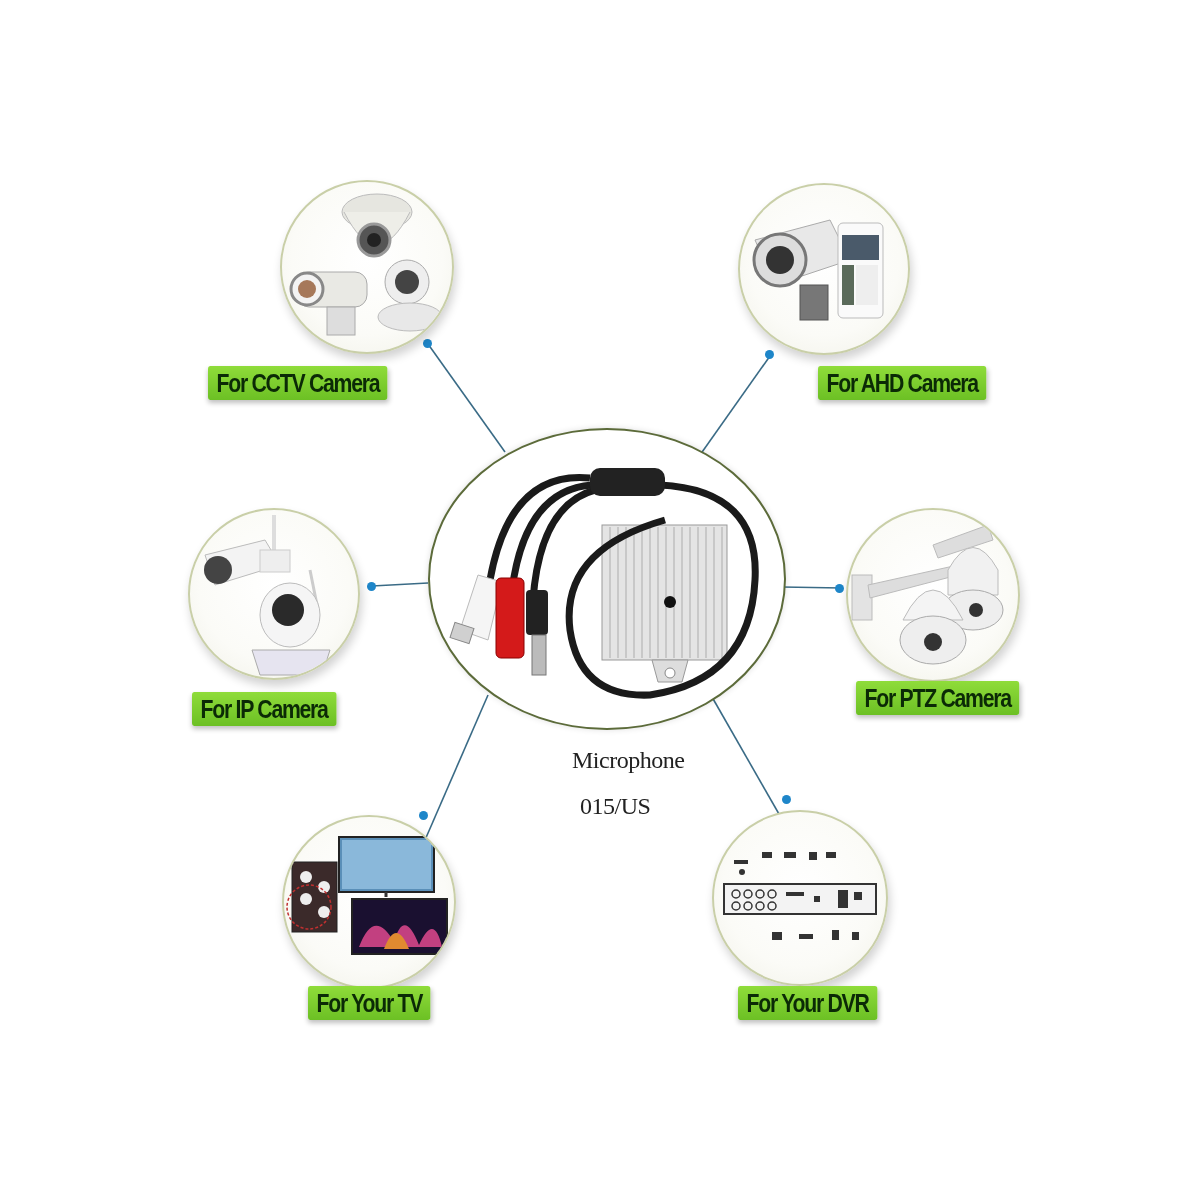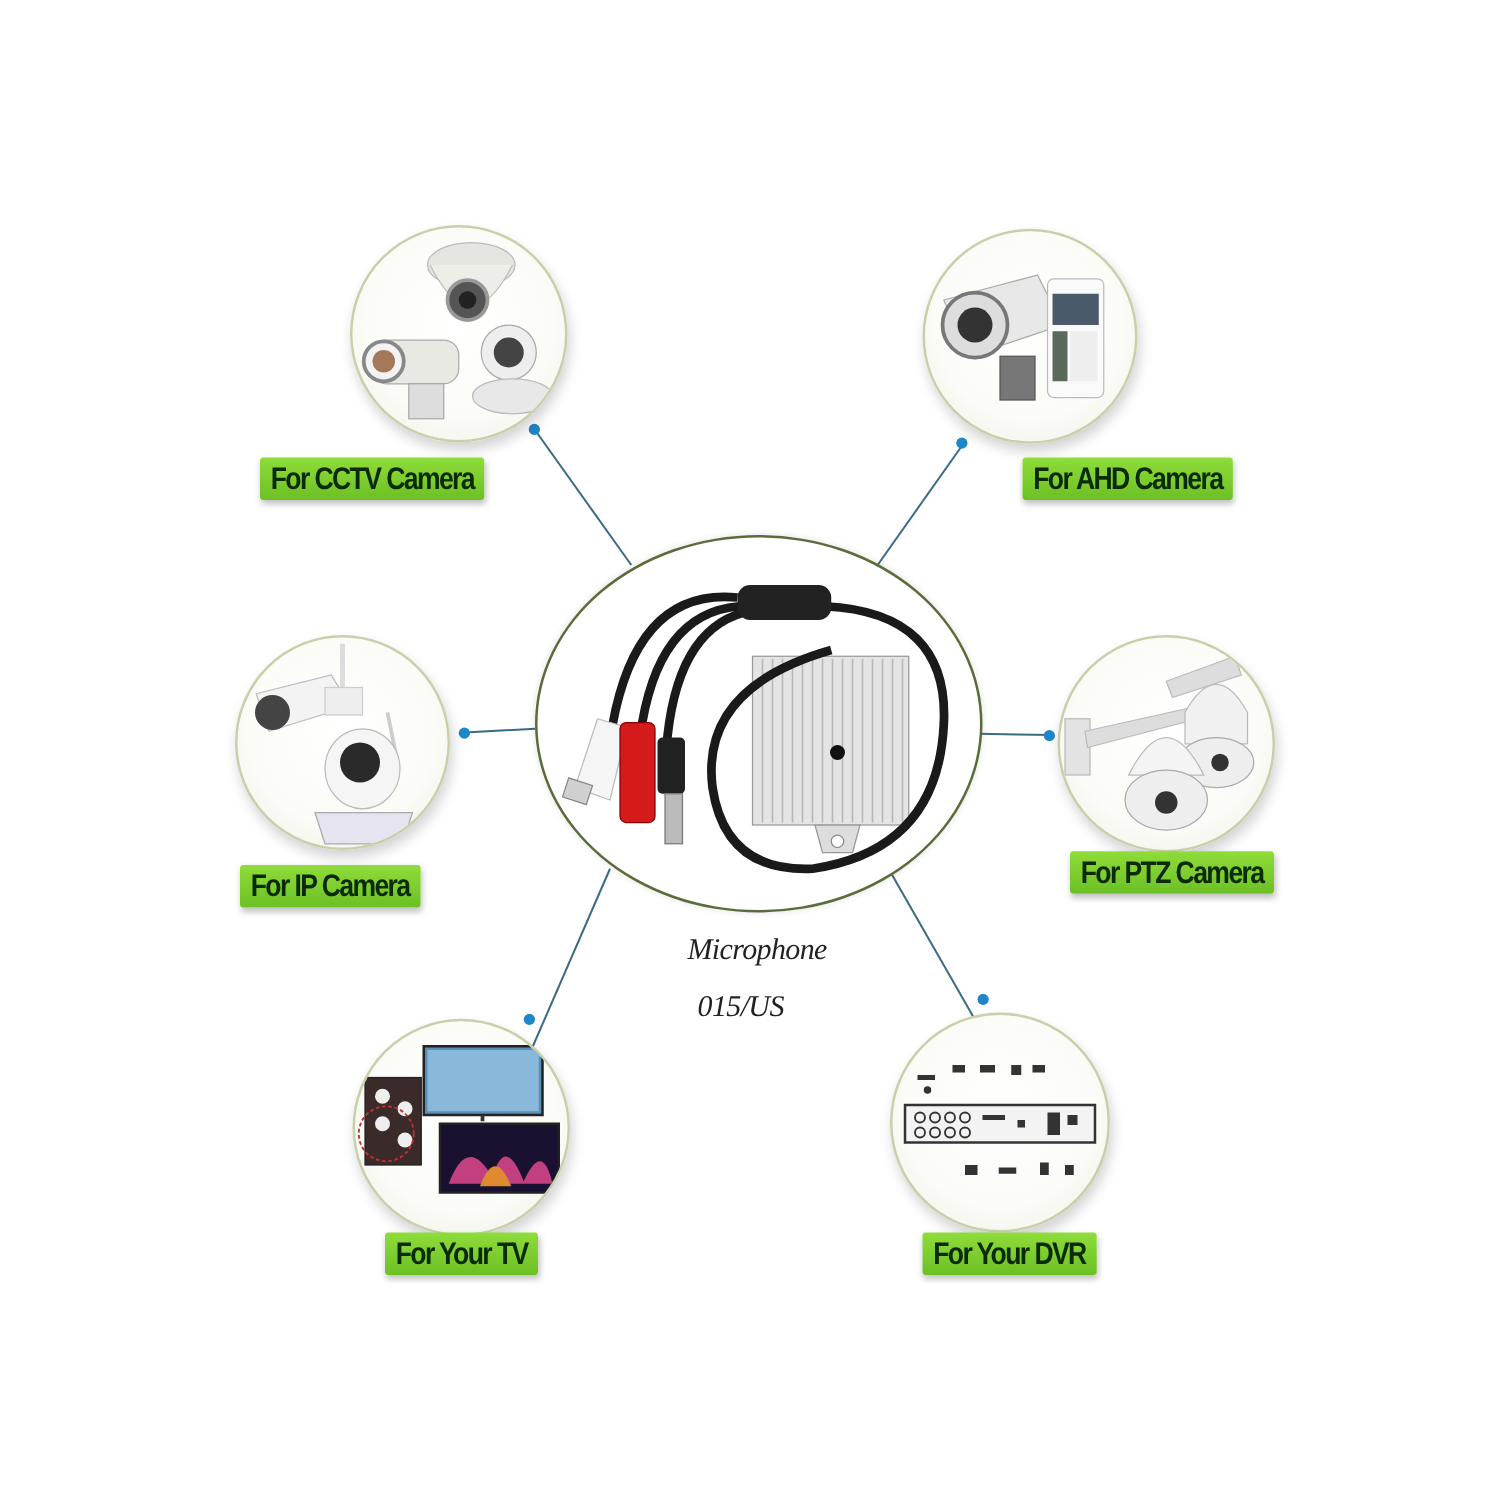--- a/index.html
+++ b/index.html
@@ -202,18 +202,18 @@
       <path d="M48 145 L72 152 L58 210 L30 200 Z" fill="#f5f5f5" stroke="#bbb"></path>
       <rect x="22" y="195" width="20" height="16" fill="#d0d0d0" stroke="#888" transform="rotate(18 32 203)"></rect>
 
       <rect x="66" y="148" width="28" height="80" rx="5" fill="#d41a1a" stroke="#8a0000"></rect>
 
       <rect x="96" y="160" width="22" height="45" rx="4" fill="#222"></rect>
       <rect x="102" y="205" width="14" height="40" fill="#bbb" stroke="#777"></rect>
     </svg>
   </div>
 
-  <div class="caption" style="left:550px; top:745px;font-style:italic;">
+  <div class="caption" style="left:572px; top:745px;">
     <div>Microphone</div>
     <div style="padding-left:8px;margin-top:16px;">015/US</div>
   </div>
 
 </div>
 
 </body></html>

